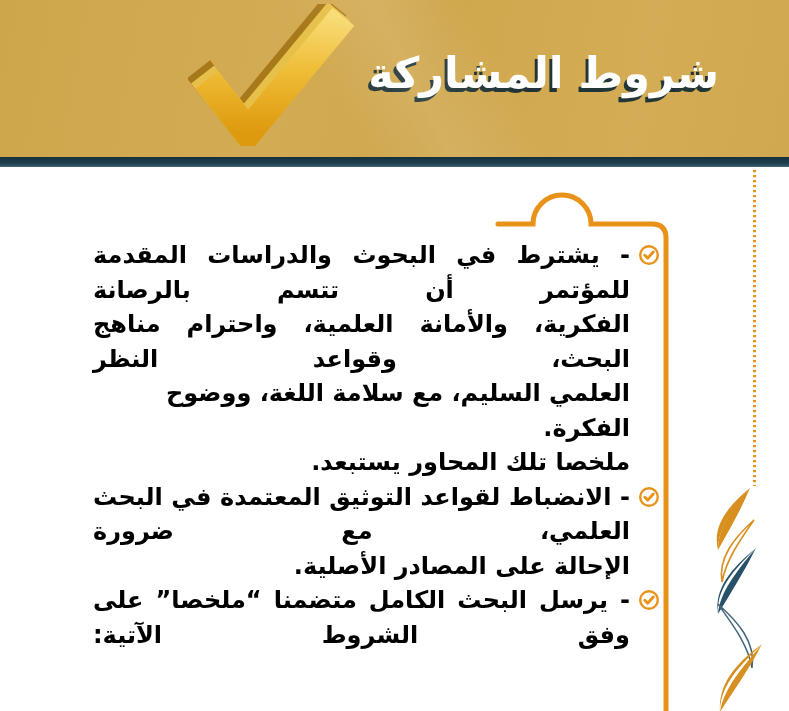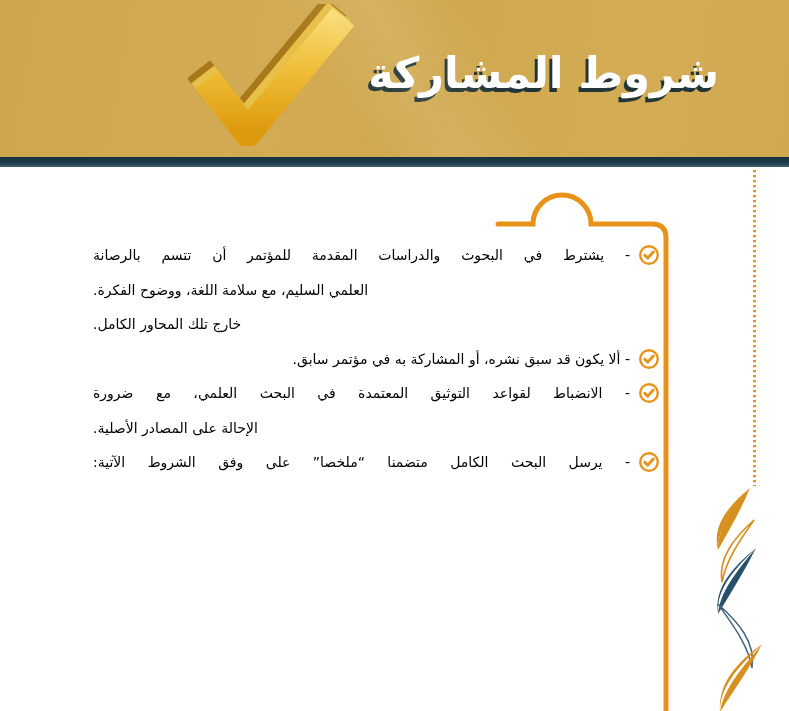--- a/index.html
+++ b/index.html
@@ -36,25 +36,25 @@
   .frame-svg{position:absolute;left:490px;top:188px;}
   .helix-svg{position:absolute;left:706px;top:486px;}
   
   .conditions{
     position:absolute;left:93px;top:238px;width:537px;
     direction:rtl;color:#000;
   }
   .para{position:relative;}
   .line{
     position:relative;
-    font-size:14px;font-weight:normal;line-height:34.5px;
+    font-size:24px;font-weight:bold;line-height:34.5px;
     white-space:normal;
   }
   .al-right{text-align:right;}
-  .al-center{text-align:left;}
+  .al-center{text-align:right;}
   .al-justify{text-align:justify;text-align-last:justify;}
   .bullet-ico{
     position:absolute;right:-30px;top:6px;width:22px;height:22px;
   }
 </style>
 </head>
 <body>
 
 <div class="header-band">
   <svg class="check3d" width="168" height="142" viewBox="0 0 160 135" aria-hidden="true">
@@ -94,30 +94,25 @@
   <path d="M56 158 C32 176 12 196 14 226 C14 198 36 178 56 158 Z" fill="#d78f1f"></path>
   <path d="M56 158 C36 182 18 202 14 226 C28 204 44 182 56 158 Z" fill="#d78f1f"></path>
 </svg>
 
 <div class="conditions">
     <div class="para">
       <div class="line al-justify first">- يشترط في البحوث والدراسات المقدمة للمؤتمر أن تتسم بالرصانة<svg class="bullet-ico" viewBox="0 0 24 24" aria-hidden="true">
     <circle cx="12" cy="12" r="9.6" fill="none" stroke="#e8921a" stroke-width="2.6"></circle>
     <path d="M7.4 12.3 L10.7 15.4 L16.6 8.7" fill="none" stroke="#e8921a" stroke-width="3.2" stroke-linecap="round" stroke-linejoin="round"></path>
   </svg></div>
+      <div class="line al-justify">الفكرية، والأمانة العلمية، واحترام مناهج البحث، وقواعد النظر</div>
       <div class="line al-center">العلمي السليم، مع سلامة اللغة، ووضوح الفكرة.</div>
     </div>
     <div class="para">
-      <div class="line al-center">خارج تلك المحاور الكامل.</div>
-    </div>
-    <div class="para">
-      <div class="line al-right first">- ألا يكون قد سبق نشره، أو المشاركة به في مؤتمر سابق.<svg class="bullet-ico" viewBox="0 0 24 24" aria-hidden="true">
-    <circle cx="12" cy="12" r="9.6" fill="none" stroke="#e8921a" stroke-width="2.6"></circle>
-    <path d="M7.4 12.3 L10.7 15.4 L16.6 8.7" fill="none" stroke="#e8921a" stroke-width="3.2" stroke-linecap="round" stroke-linejoin="round"></path>
-  </svg></div>
+      <div class="line al-center">ملخصا تلك المحاور يستبعد.</div>
     </div>
     <div class="para">
       <div class="line al-justify first">- الانضباط لقواعد التوثيق المعتمدة في البحث العلمي، مع ضرورة<svg class="bullet-ico" viewBox="0 0 24 24" aria-hidden="true">
     <circle cx="12" cy="12" r="9.6" fill="none" stroke="#e8921a" stroke-width="2.6"></circle>
     <path d="M7.4 12.3 L10.7 15.4 L16.6 8.7" fill="none" stroke="#e8921a" stroke-width="3.2" stroke-linecap="round" stroke-linejoin="round"></path>
   </svg></div>
       <div class="line al-center">الإحالة على المصادر الأصلية.</div>
     </div>
     <div class="para">
       <div class="line al-justify first">- يرسل البحث الكامل متضمنا “ملخصا” على وفق الشروط الآتية:<svg class="bullet-ico" viewBox="0 0 24 24" aria-hidden="true">

